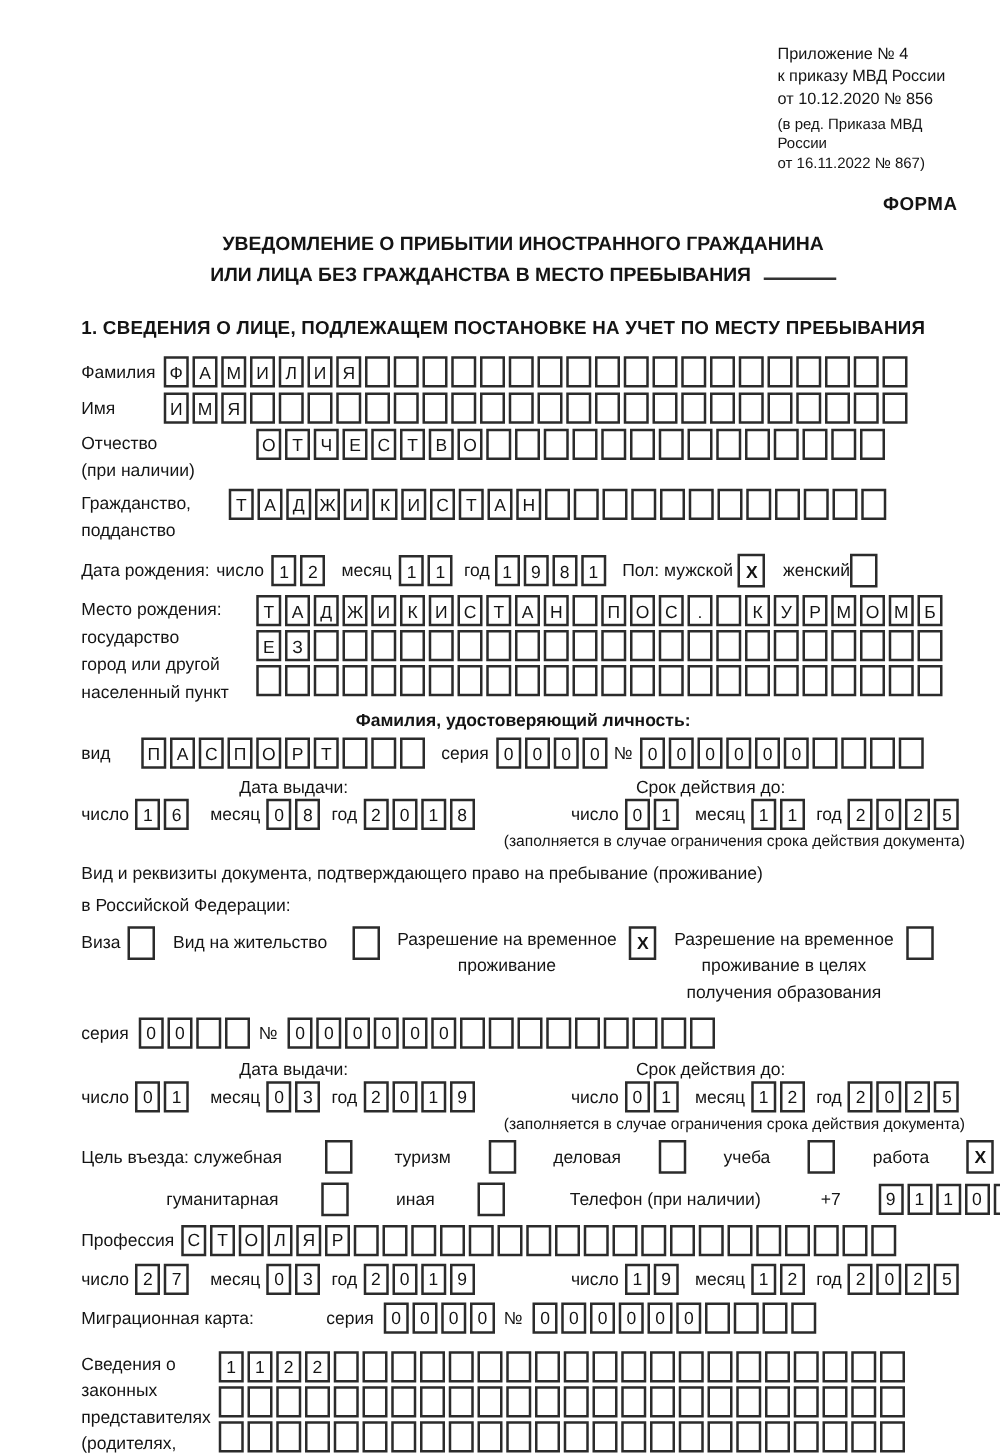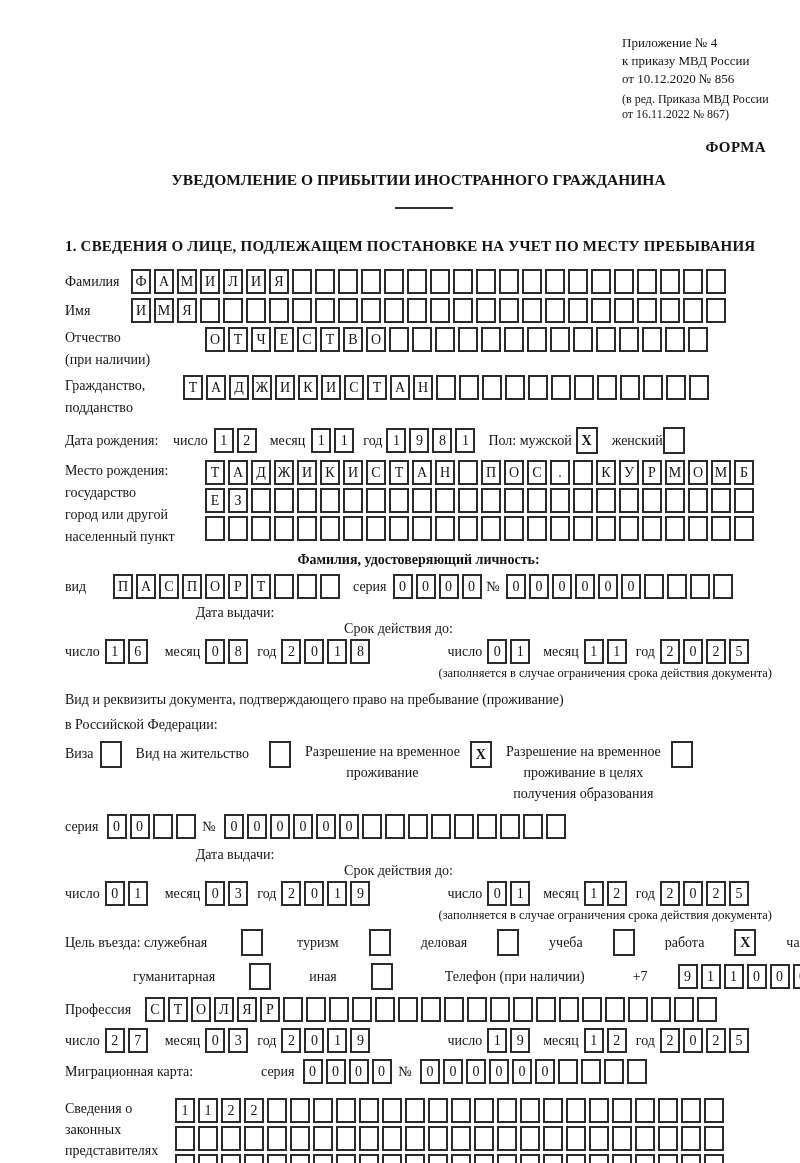--- a/index.html
+++ b/index.html
@@ -1,18 +1,18 @@
 <!DOCTYPE html>
 <html><head>
 <meta charset="utf-8">
 <style>
   html,body{margin:0;padding:0;background:#ffffff;}
   .sheet{
     width:800px;height:1163px;box-sizing:border-box;position:relative;
-    font-family:Liberation Serif, serif;color:#141414;
+    font-family:Liberation Sans, sans-serif;color:#141414;
     padding:34px 28px 10px 65px;overflow:hidden;background:#fff;
   }
   .hdr{margin-left:557px;font-size:13px;line-height:1.38;}
   .hdr .ed{font-size:12px;line-height:1.3;}
   .hdr .ed.first{margin-top:4px;}
   .forma{text-align:right;padding-right:6px;font-weight:bold;font-size:15px;margin-top:16px;letter-spacing:.4px;}
   .title{text-align:center;font-weight:bold;font-size:15.5px;line-height:1.55;margin-top:12px;}
   .blank{display:inline-block;width:58px;border-bottom:2px solid #333;height:.95em;margin-left:10px;}
   .sec{font-weight:bold;font-size:15px;margin-top:22px;margin-bottom:14px;white-space:nowrap;letter-spacing:.2px;}
   .row{display:flex;align-items:flex-start;margin-bottom:4px;}
@@ -23,21 +23,21 @@
     width:20px;height:25px;border:2px solid #2b2b2b;box-sizing:border-box;margin-right:3px;
     display:inline-flex;align-items:center;justify-content:center;
     font-size:14px;line-height:1;flex:none;background:#fff;
   }
   .cb{width:22px;height:27px;margin-right:0;font-weight:bold;}
   .w48{width:48px;} .w66{width:66px;} .w110{width:110px;} .w118{width:118px;} .w140{width:140px;}
   .stack{display:flex;flex-direction:column;}
   .stack .cells{margin-bottom:3px;}
   .ml6{margin-left:6px;} .ml10{margin-left:10px;} .ml14{margin-left:14px;} .ml20{margin-left:20px;}
   .dochdr{text-align:center;font-weight:bold;font-size:14px;margin:4px 0 6px 0;}
-  .dhdr{display:flex;font-size:14px;margin:2px 0;flex-direction:column;}
+  .dhdr{display:flex;font-size:14px;margin:2px 0;}
   .dhdr .l{width:340px;text-align:center;}
   .dhdr .r{flex:1;text-align:center;padding-right:40px;}
   .dvals{display:flex;align-items:center;font-size:14px;margin-bottom:2px;}
   .dg{display:inline-flex;align-items:center;}
   .dg .lbl{margin-right:5px;}
   .dg2{margin-left:74px;}
   .note{font-size:12.5px;text-align:right;margin:1px 0 6px 0;}
   .para{font-size:14px;line-height:1.8;margin-top:4px;}
   .permits{display:flex;align-items:flex-start;font-size:14px;margin:4px 0 10px 0;}
   .pitem{display:flex;align-items:flex-start;}
@@ -55,21 +55,21 @@
     <div>к приказу МВД России</div>
     <div>от 10.12.2020 № 856</div>
     <div class="ed first">(в ред. Приказа МВД России</div>
     <div class="ed">от 16.11.2022 № 867)</div>
   </div>
 
   <div class="forma">ФОРМА</div>
 
   <div class="title">
     <div>УВЕДОМЛЕНИЕ О ПРИБЫТИИ ИНОСТРАННОГО ГРАЖДАНИНА</div>
-    <div><span class="blank"></span></div>
+    <div><span>ИЛИ ЛИЦА БЕЗ ГРАЖДАНСТВА В МЕСТО ПРЕБЫВАНИЯ</span><span class="blank"></span></div>
   </div>
 
   <div class="sec">1. СВЕДЕНИЯ О ЛИЦЕ, ПОДЛЕЖАЩЕМ ПОСТАНОВКЕ НА УЧЕТ ПО МЕСТУ ПРЕБЫВАНИЯ</div>
 
   <div class="row">
     <span class="lbl w66">Фамилия</span>
     <span class="cells">
         <span class="cell">Ф</span>
         <span class="cell">А</span>
         <span class="cell">М</span>

